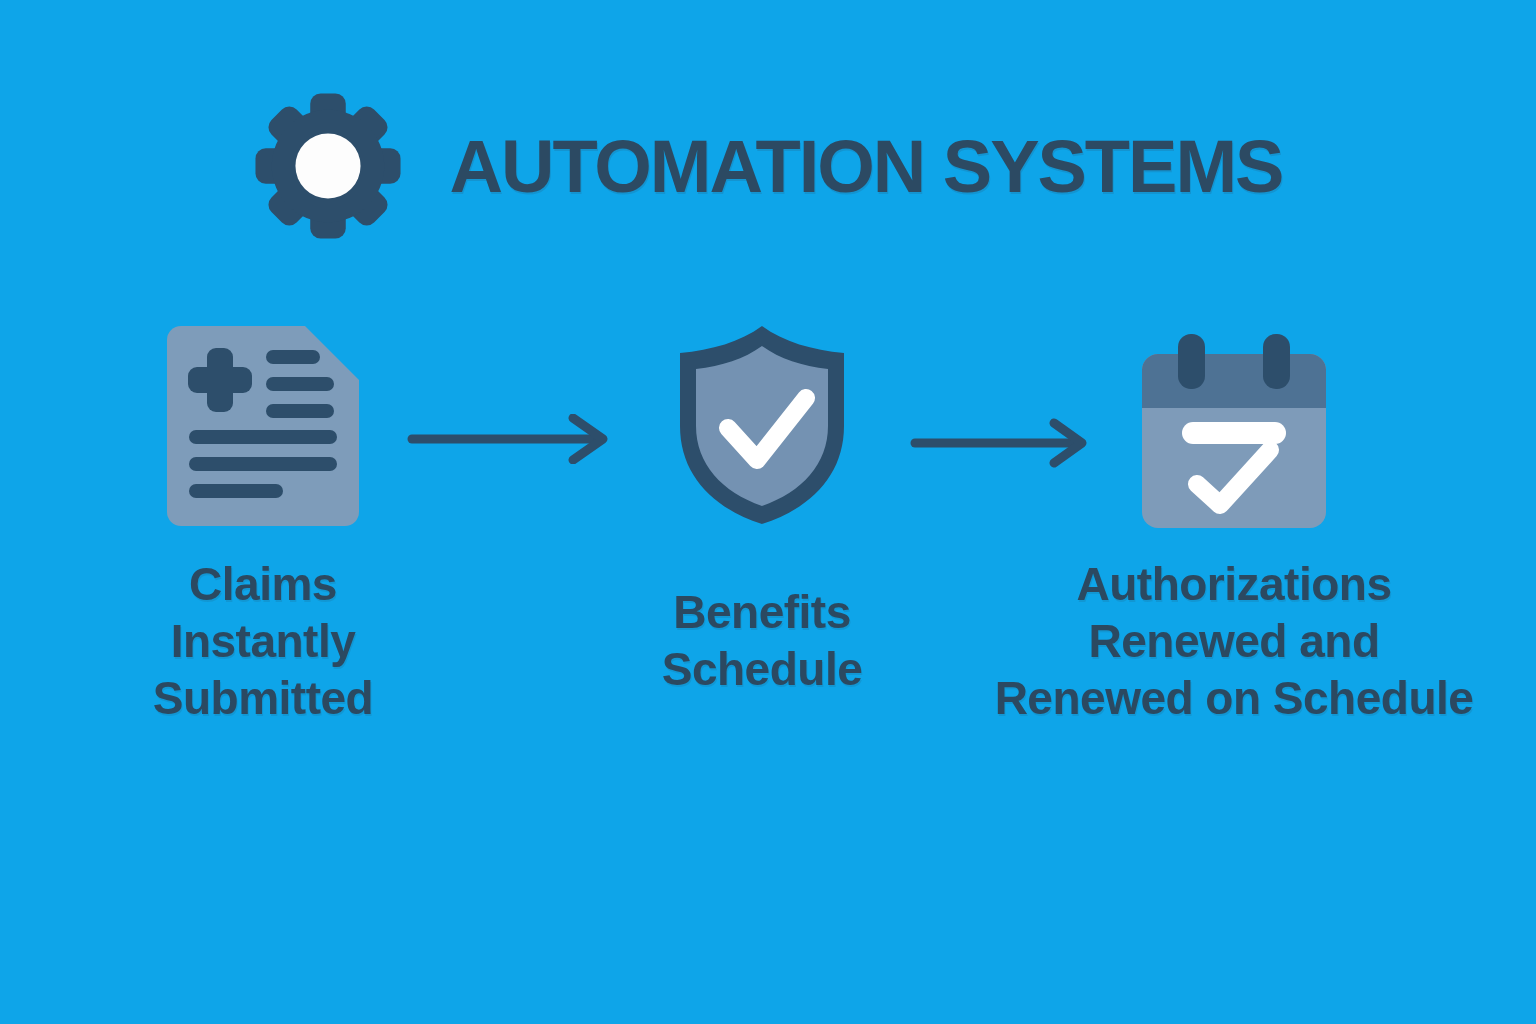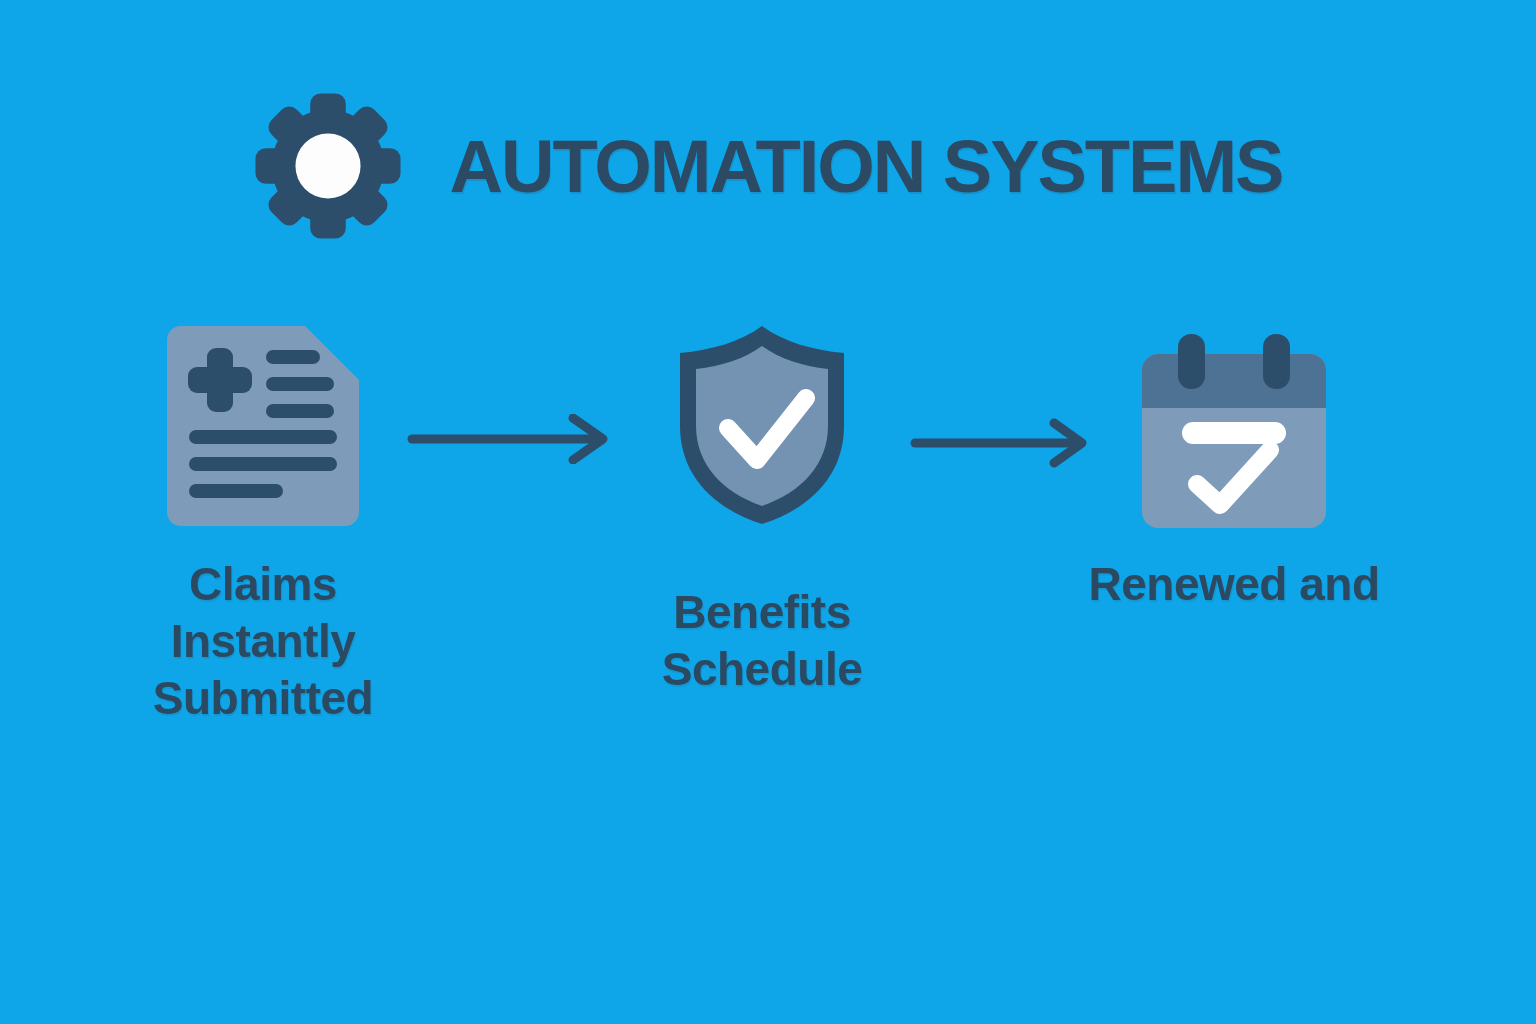--- a/index.html
+++ b/index.html
@@ -151,17 +151,19 @@
       <svg width="184" height="194" viewBox="0 0 184 194" aria-hidden="true">
         <rect x="0" y="20" width="184" height="174" rx="16" fill="#7e9bb9"></rect>
         <path d="M16,20 H168 A16,16 0 0 1 184,36 V74 H0 V36 A16,16 0 0 1 16,20 Z" fill="#4e7294"></path>
         <rect x="36" y="0" width="27" height="55" rx="13" fill="#2d4e6b"></rect>
         <rect x="121" y="0" width="27" height="55" rx="13" fill="#2d4e6b"></rect>
         <rect x="40" y="88" width="104" height="22" rx="11" fill="#ffffff"></rect>
         <path d="M55,150 L78,171 L128,116" stroke="#ffffff" stroke-width="18" fill="none" stroke-linecap="round" stroke-linejoin="round"></path>
       </svg>
     </div>
     <p class="step-label">
+      <span>Authorizations</span>
       <span>Renewed and</span>
+      <span>Renewed on Schedule</span>
     </p>
   </section>
 
 </div>
 
 </body></html>

